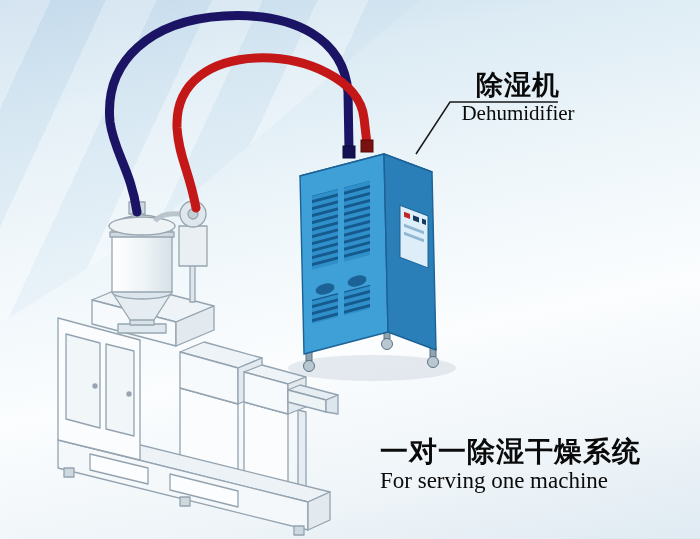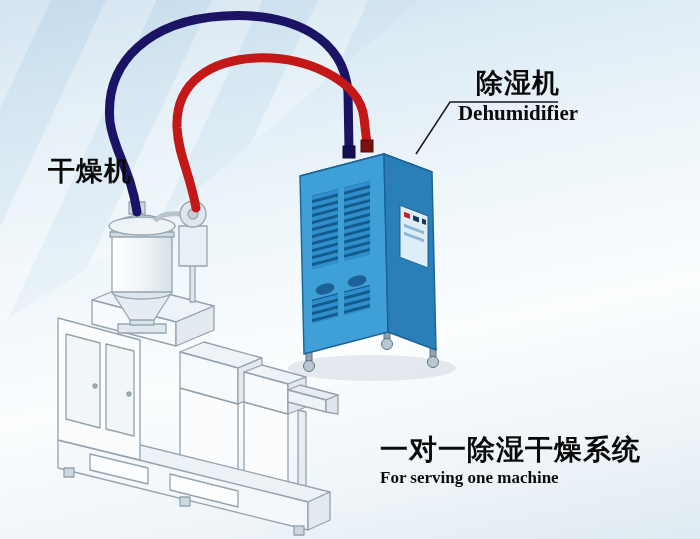--- a/index.html
+++ b/index.html
@@ -9,27 +9,27 @@
     font-family:"Liberation Sans",sans-serif;
   }
   .bg-stripes{
     position:absolute;left:0;top:0;width:100%;height:60%;
     background:repeating-linear-gradient(115deg,rgba(255,255,255,0.55) 0 46px,rgba(186,212,233,0.35) 46px 96px);
     clip-path:polygon(0 0,60% 0,22% 70%,0 100%);
     opacity:.45;pointer-events:none;
   }
   svg{position:absolute;left:0;top:0;}
   .lbl{position:absolute;color:#0a0a0a;}
-  .cn{font-weight:700;font-size:27px;letter-spacing:1px;line-height:1.15;font-family:Liberation Mono, monospace;}
-  .en{font-weight:700;font-size:21px;line-height:1.15;font-family:"Liberation Serif",serif;}
+  .cn{font-weight:700;font-size:27px;letter-spacing:1px;line-height:1.15;font-family:Liberation Sans, sans-serif;}
+  .en{font-weight:400;font-size:21px;line-height:1.15;font-family:"Liberation Serif",serif;}
   .hopper-label{left:48px;top:158px;text-align:left;}
   .dehum-label{left:438px;top:70px;width:160px;text-align:center;}
   .caption{left:380px;top:436px;width:296px;}
   .caption .cn{font-size:28px;}
-  .caption .en{font-size:17px;}
+  .caption .en{font-size:23px;}
 </style>
 </head>
 <body>
 
 <div class="canvas">
   <div class="bg-stripes"></div>
 
   <svg width="700" height="539" viewBox="0 0 700 539">
     <defs>
       <pattern id="slats" width="8" height="7" patternUnits="userSpaceOnUse">
@@ -137,21 +137,20 @@
 
     <path d="M137 212 C131 170 114 152 110 122 C104 60 152 20 224 16 C296 12 344 40 348 92 L349 150" fill="none" stroke="#1b1464" stroke-width="9" stroke-linecap="round"></path>
     <path d="M196 208 C189 170 179 158 177 128 C175 80 214 60 256 58 C306 56 360 80 364 118 L367 144" fill="none" stroke="#c41717" stroke-width="9" stroke-linecap="round"></path>
     <rect x="343" y="146" width="12" height="12" fill="#121052" stroke="#0c0b3a"></rect>
     <rect x="361" y="140" width="12" height="12" fill="#7a1010" stroke="#550b0b"></rect>
 
     <polyline points="558,102 450,102 416,154" fill="none" stroke="#1a1a1a" stroke-width="1.5"></polyline>
   </svg>
 
   <div class="lbl hopper-label">
-    <div class="cn">干燥机</div>
   </div>
 
   <div class="lbl dehum-label">
     <div class="cn">除湿机</div>
     <div class="en">Dehumidifier</div>
   </div>
 
   <div class="lbl caption">
     <div class="cn">一对一除湿干燥系统</div>
     <div class="en">For serving one machine</div>

